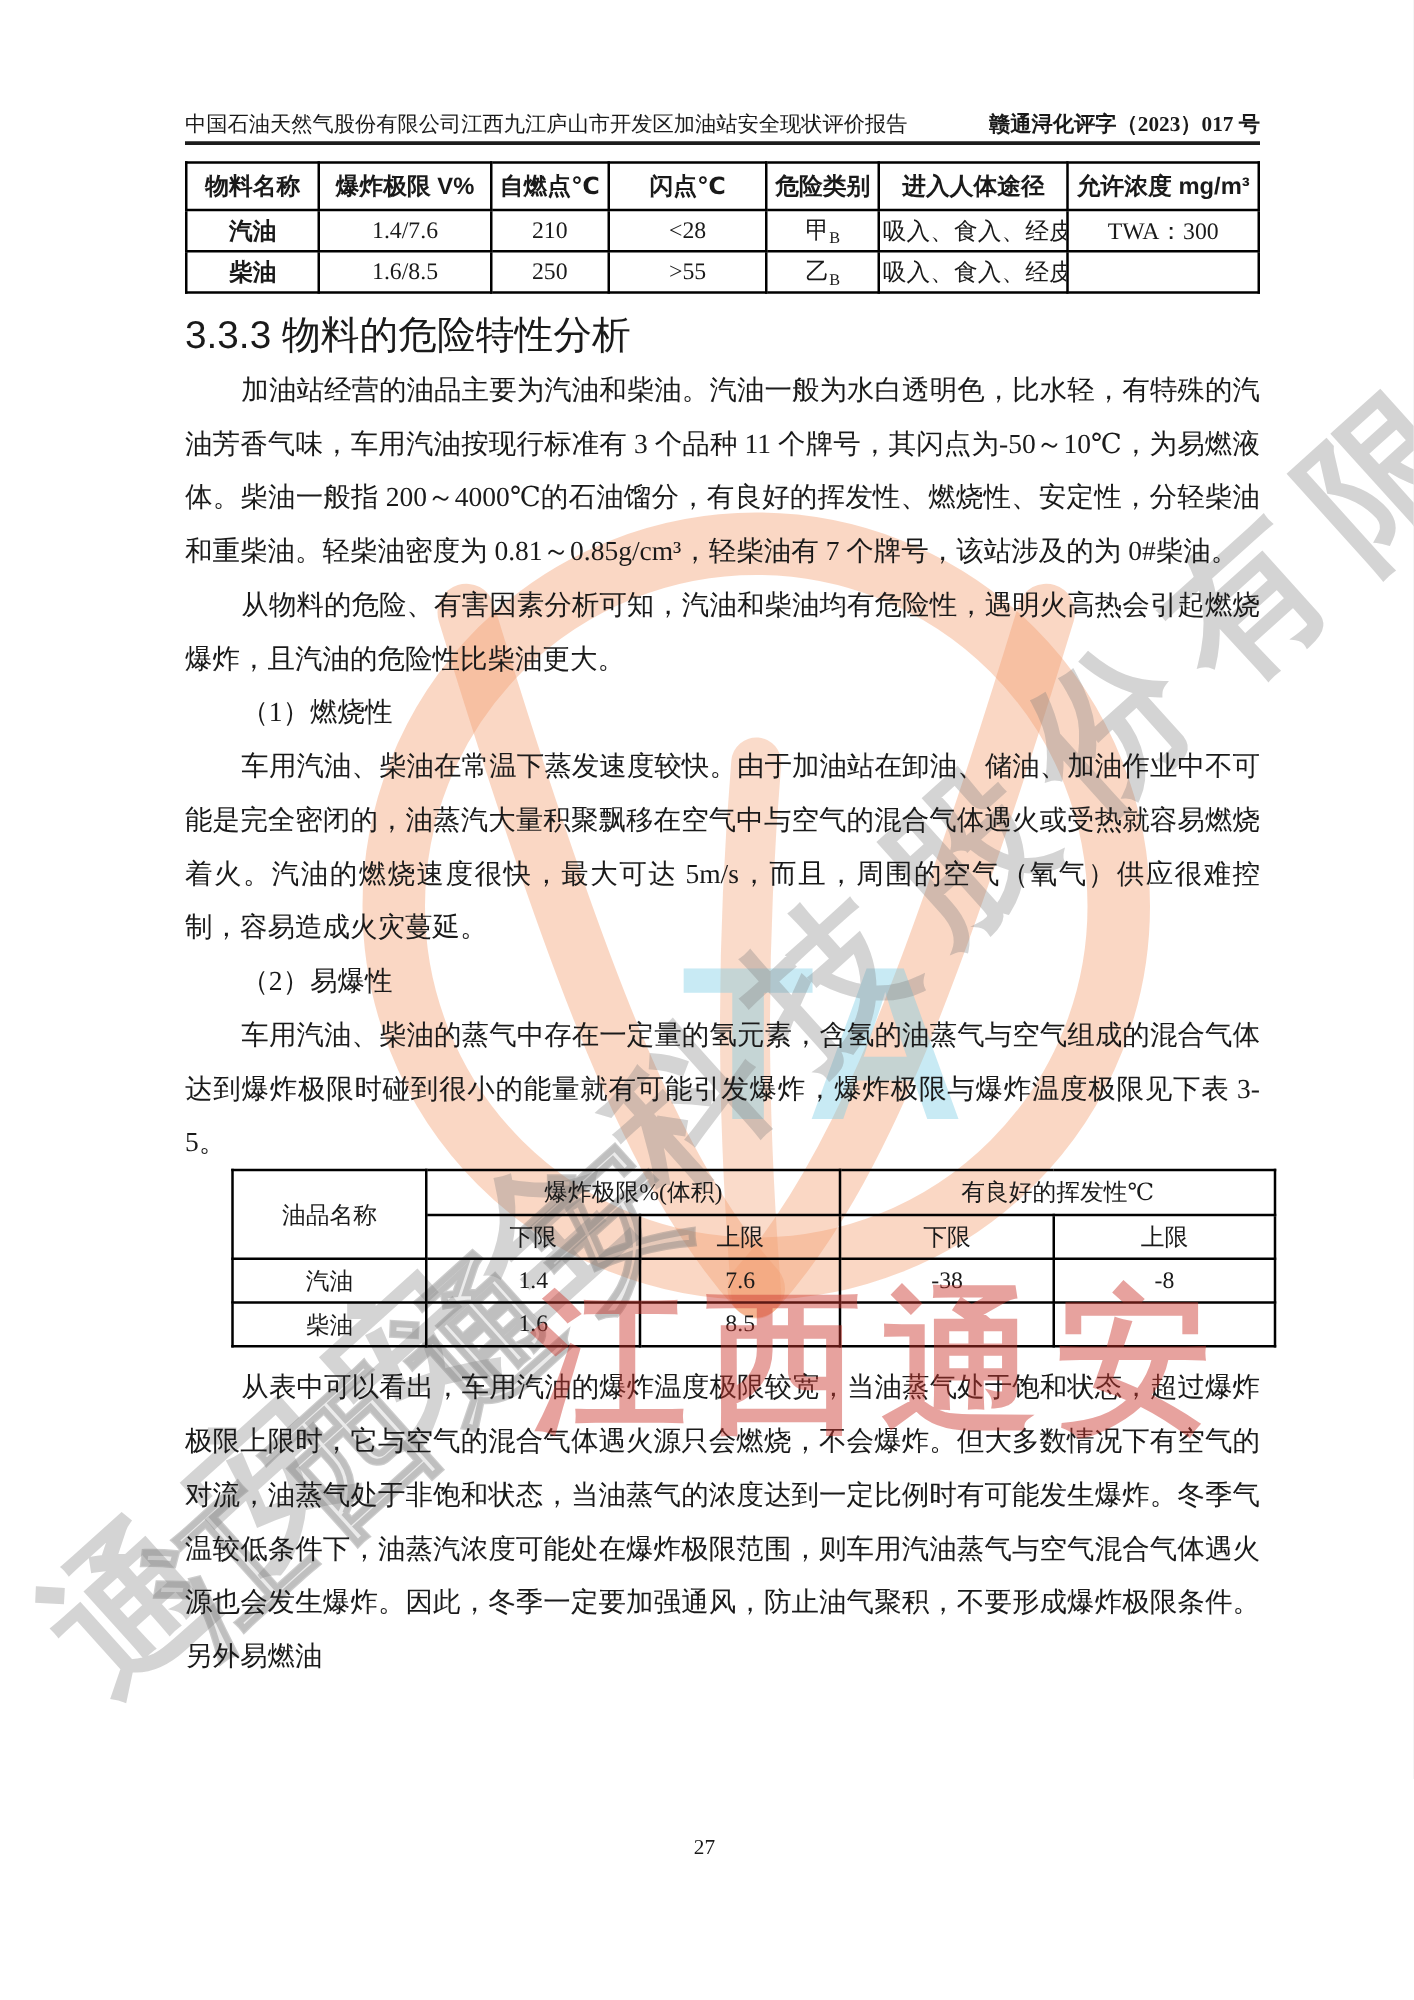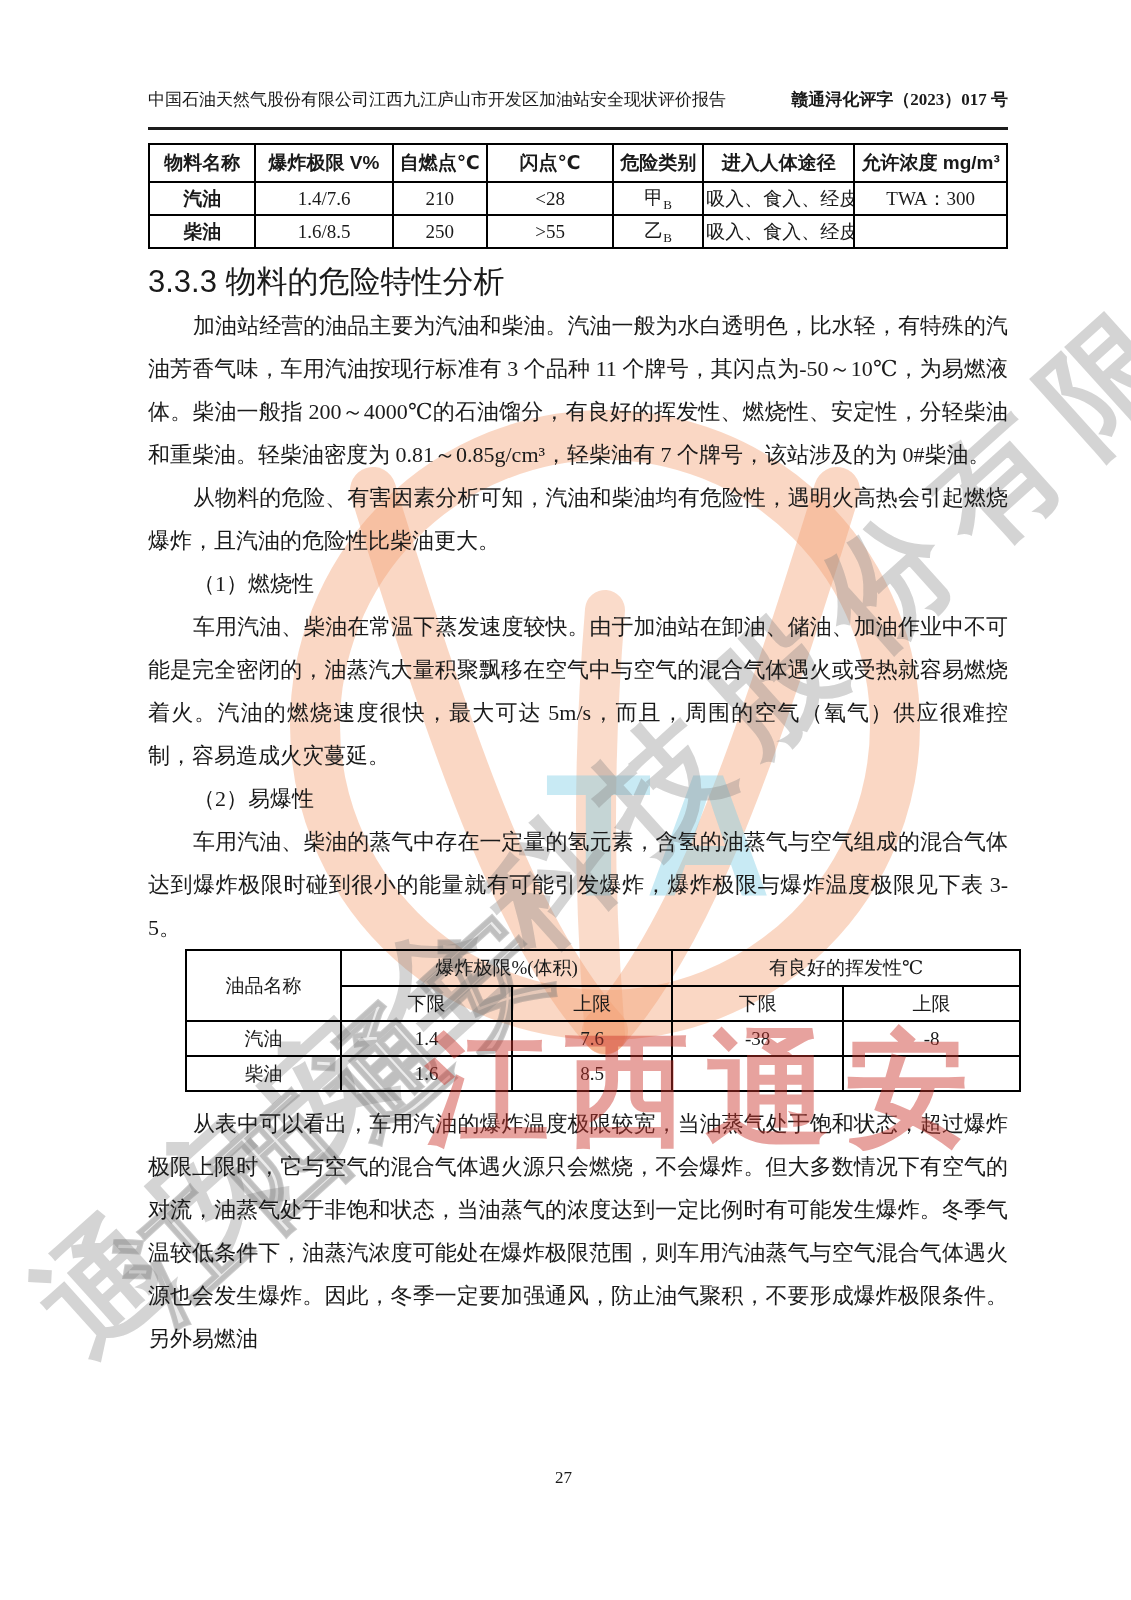--- a/index.html
+++ b/index.html
@@ -44,21 +44,21 @@
     font-size:124px;font-weight:bold;letter-spacing:16px;
     white-space:nowrap;
     color:rgba(202,52,44,0.46);
   }
   
   .content{position:relative;z-index:1;padding:88px 123px 0 148px;}
   .doc-header{
     display:flex;justify-content:space-between;align-items:flex-end;
     font-size:17px;line-height:24px;
     border-bottom:3px solid #1c1c1c;
-    padding-bottom:15px;
+    padding-bottom:1px;
   }
   .doc-header .right{font-weight:bold;white-space:nowrap;margin-left:2px;}
   table{border-collapse:collapse;table-layout:fixed;}
   .t1{width:100%;margin-top:13px;}
   .t1 th,.t1 td{border:2px solid #000;text-align:center;vertical-align:middle;padding:0 2px;overflow:hidden;white-space:nowrap;}
   .t1 th{
     height:36px;font-size:19px;
     font-family:"Liberation Sans","DejaVu Sans",sans-serif;
     text-align:center;
   }

